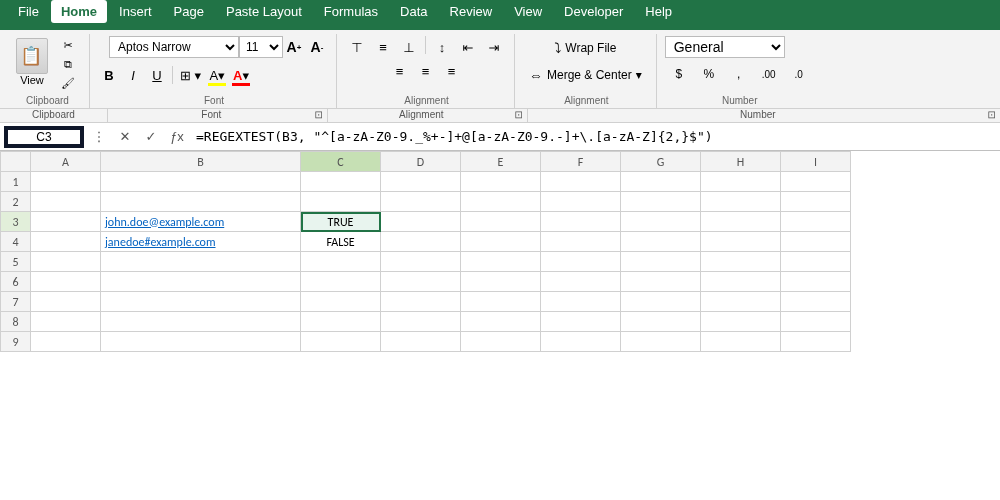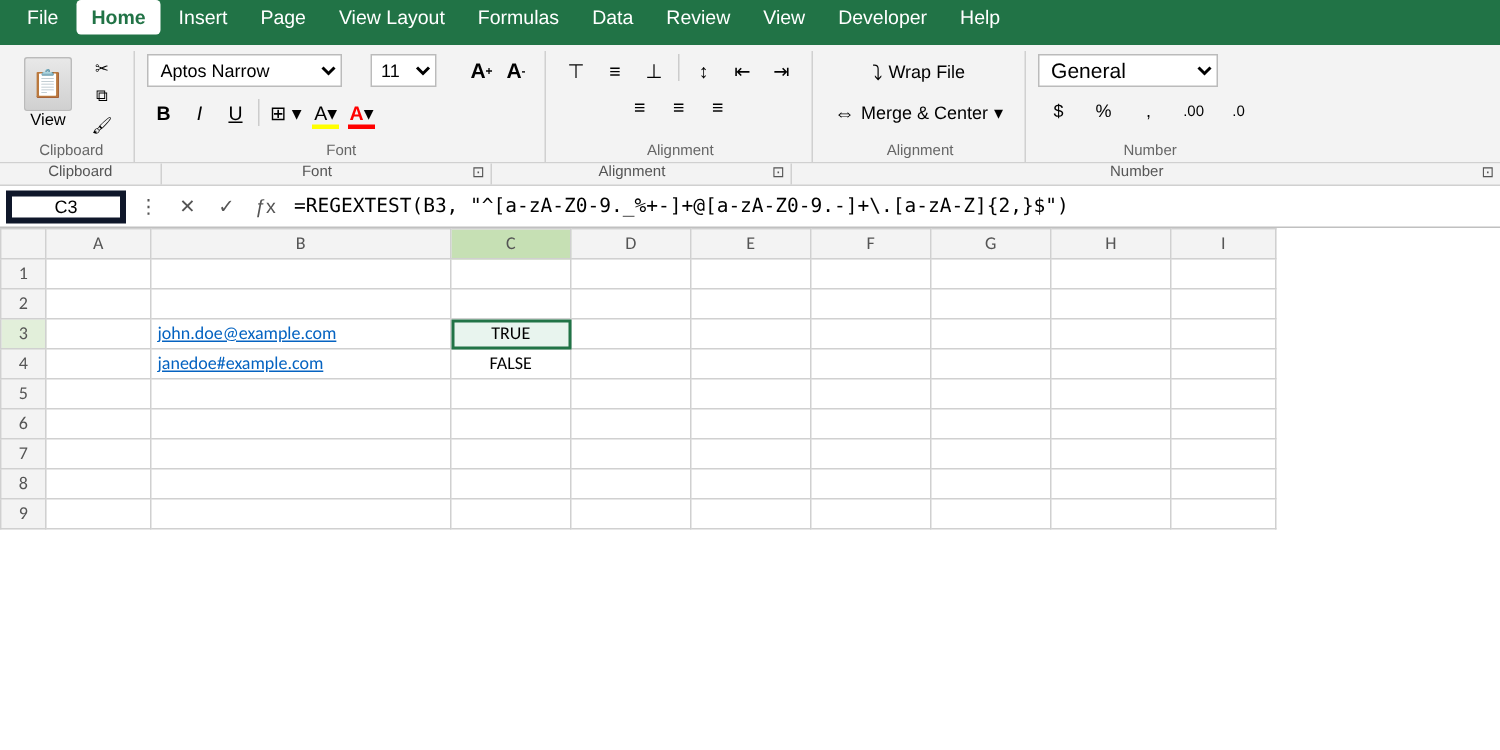--- a/index.html
+++ b/index.html
@@ -90,21 +90,21 @@
       background: transparent;
       border: none;
       cursor: pointer;
       display: flex; align-items: center; justify-content: center;
       border-radius: 2px;
       font-size: 11px;
     }
 
     
     .font-controls-row {
-      display: flex; align-items: center; gap: 19px; margin-bottom: 3px;
+      display: flex; align-items: center; gap: 0; margin-bottom: 3px; margin-left: 11px;
     }
     .font-name-dropdown {
       width: 130px; height: 22px;
       border: 1px solid #bbb;
       background: #fff;
       font-size: 12px;
       padding: 0 4px;
       cursor: pointer;
     }
     .font-size-dropdown {
@@ -286,21 +286,21 @@
     }
   </style>
 </head>
 <body>
 
 <div class="menu-bar">
   <span class="menu-item">File</span>
   <span class="menu-item active">Home</span>
   <span class="menu-item">Insert</span>
   <span class="menu-item">Page</span>
-  <span class="menu-item">View Layout</span>
+  <span class="menu-item">Paste Layout</span>
   <span class="menu-item">Formulas</span>
   <span class="menu-item">Data</span>
   <span class="menu-item">Review</span>
   <span class="menu-item">View</span>
   <span class="menu-item">Developer</span>
   <span class="menu-item">Help</span>
 </div>
 
 <div class="main-content">
 

